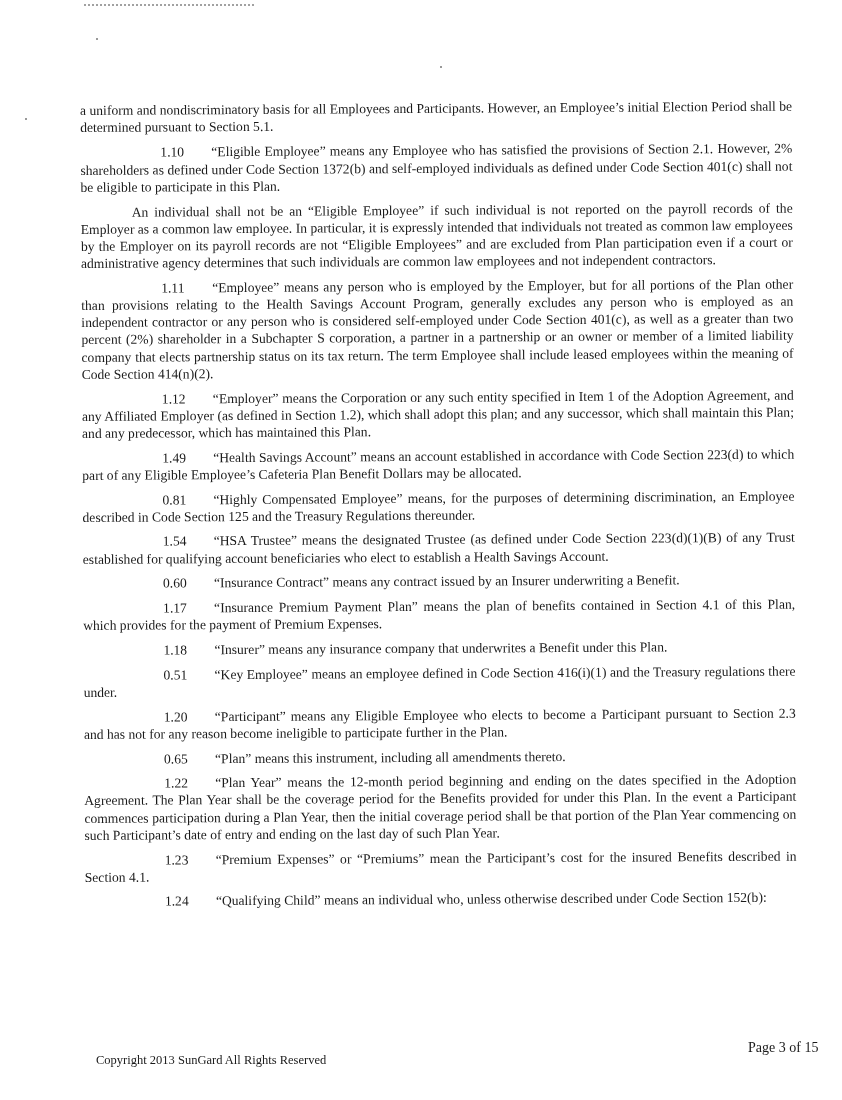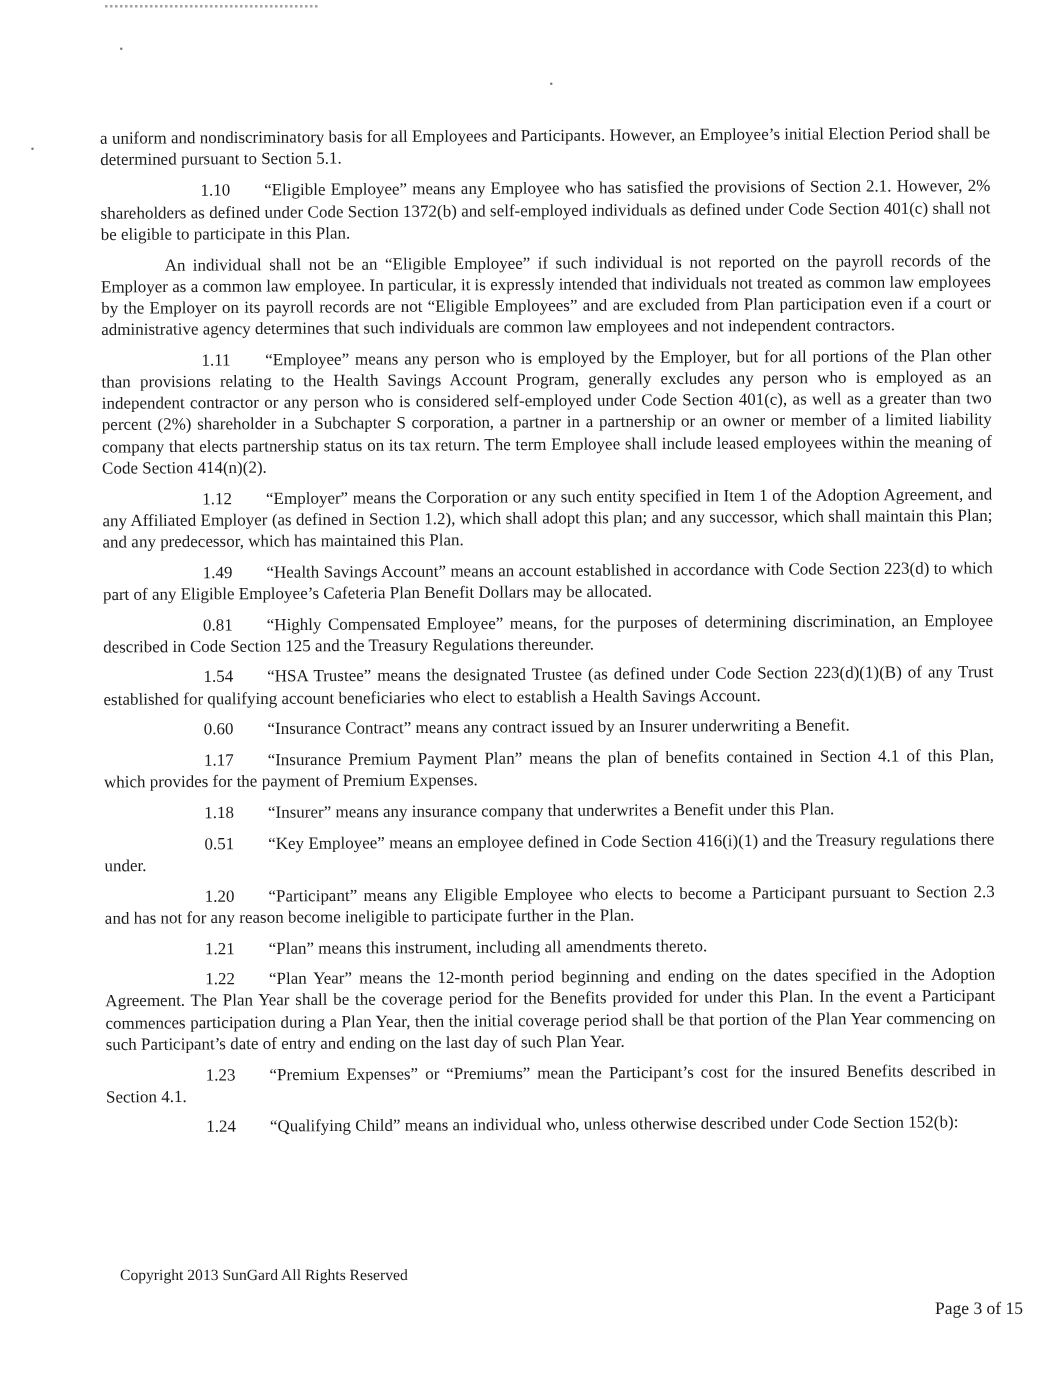--- a/index.html
+++ b/index.html
@@ -23,21 +23,21 @@
     }
     .para .num {
       display: inline-block; width: 51px; margin-left: 80px;
     }
     .para.indent { text-indent: 51px; }
     .para.cont { margin-bottom: 8px; }
     .footer-page {
       position: absolute; left: 748px; top: 1040px; font-size: 14px;
     }
     .footer-copy {
-      position: absolute; left: 96px; top: 1013px; font-size: 12.5px;
+      position: absolute; left: 96px; top: 1053px; font-size: 12.5px;
     }
     .speck { position: absolute; width: 2px; height: 2px; background: #777; border-radius: 1px; }
   </style>
 </head>
 <body>
 
 <div class="top-remnant"></div>
 
 <div class="page">
   <p class="para cont">
@@ -73,21 +73,21 @@
   <p class="para">
     <span class="num">1.18</span><span>“Insurer” means any insurance company that underwrites a Benefit under this Plan.</span>
   </p>
   <p class="para">
     <span class="num">0.51</span><span>“Key Employee” means an employee defined in Code Section 416(i)(1) and the Treasury regulations there under.</span>
   </p>
   <p class="para">
     <span class="num">1.20</span><span>“Participant” means any Eligible Employee who elects to become a Participant pursuant to Section 2.3 and has not for any reason become ineligible to participate further in the Plan.</span>
   </p>
   <p class="para">
-    <span class="num">1.21</span><span>“Plan” means this instrument, including all amendments thereto.</span>
+    <span class="num">0.65</span><span>“Plan” means this instrument, including all amendments thereto.</span>
   </p>
   <p class="para">
     <span class="num">1.22</span><span>“Plan Year” means the 12-month period beginning and ending on the dates specified in the Adoption Agreement. The Plan Year shall be the coverage period for the Benefits provided for under this Plan. In the event a Participant commences participation during a Plan Year, then the initial coverage period shall be that portion of the Plan Year commencing on such Participant’s date of entry and ending on the last day of such Plan Year.</span>
   </p>
   <p class="para">
     <span class="num">1.23</span><span>“Premium Expenses” or “Premiums” mean the Participant’s cost for the insured Benefits described in Section 4.1.</span>
   </p>
   <p class="para">
     <span class="num">1.24</span><span>“Qualifying Child” means an individual who, unless otherwise described under Code Section 152(b):</span>
   </p>

